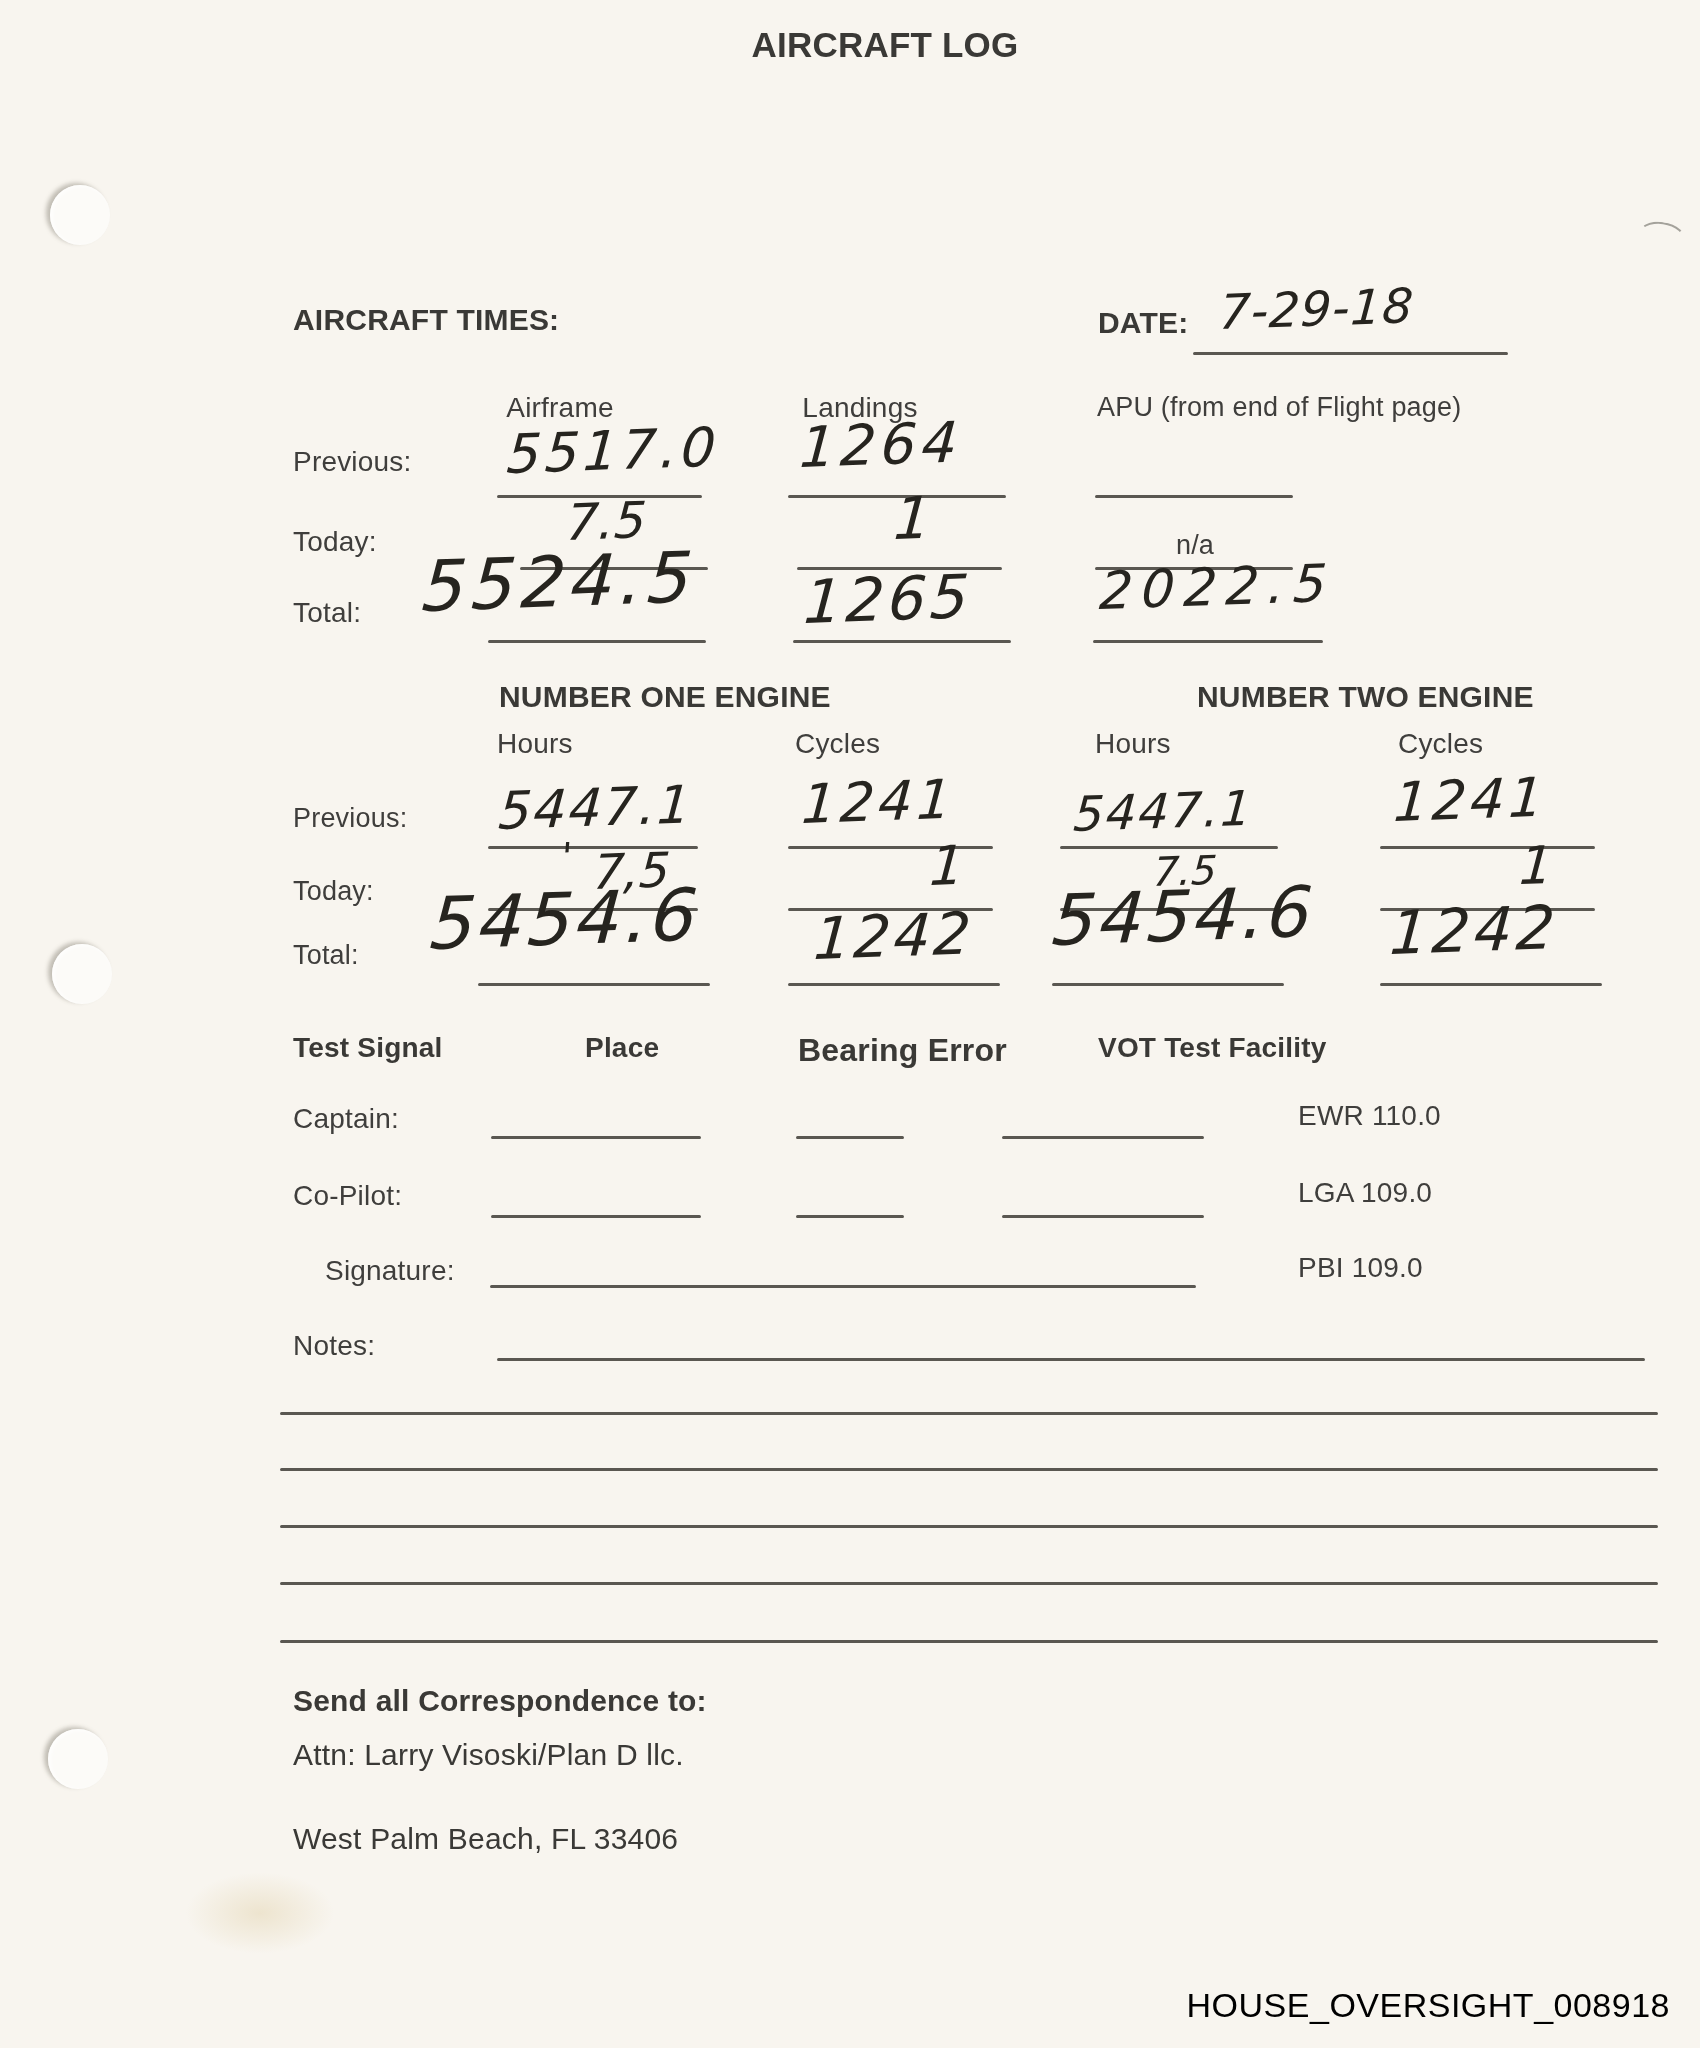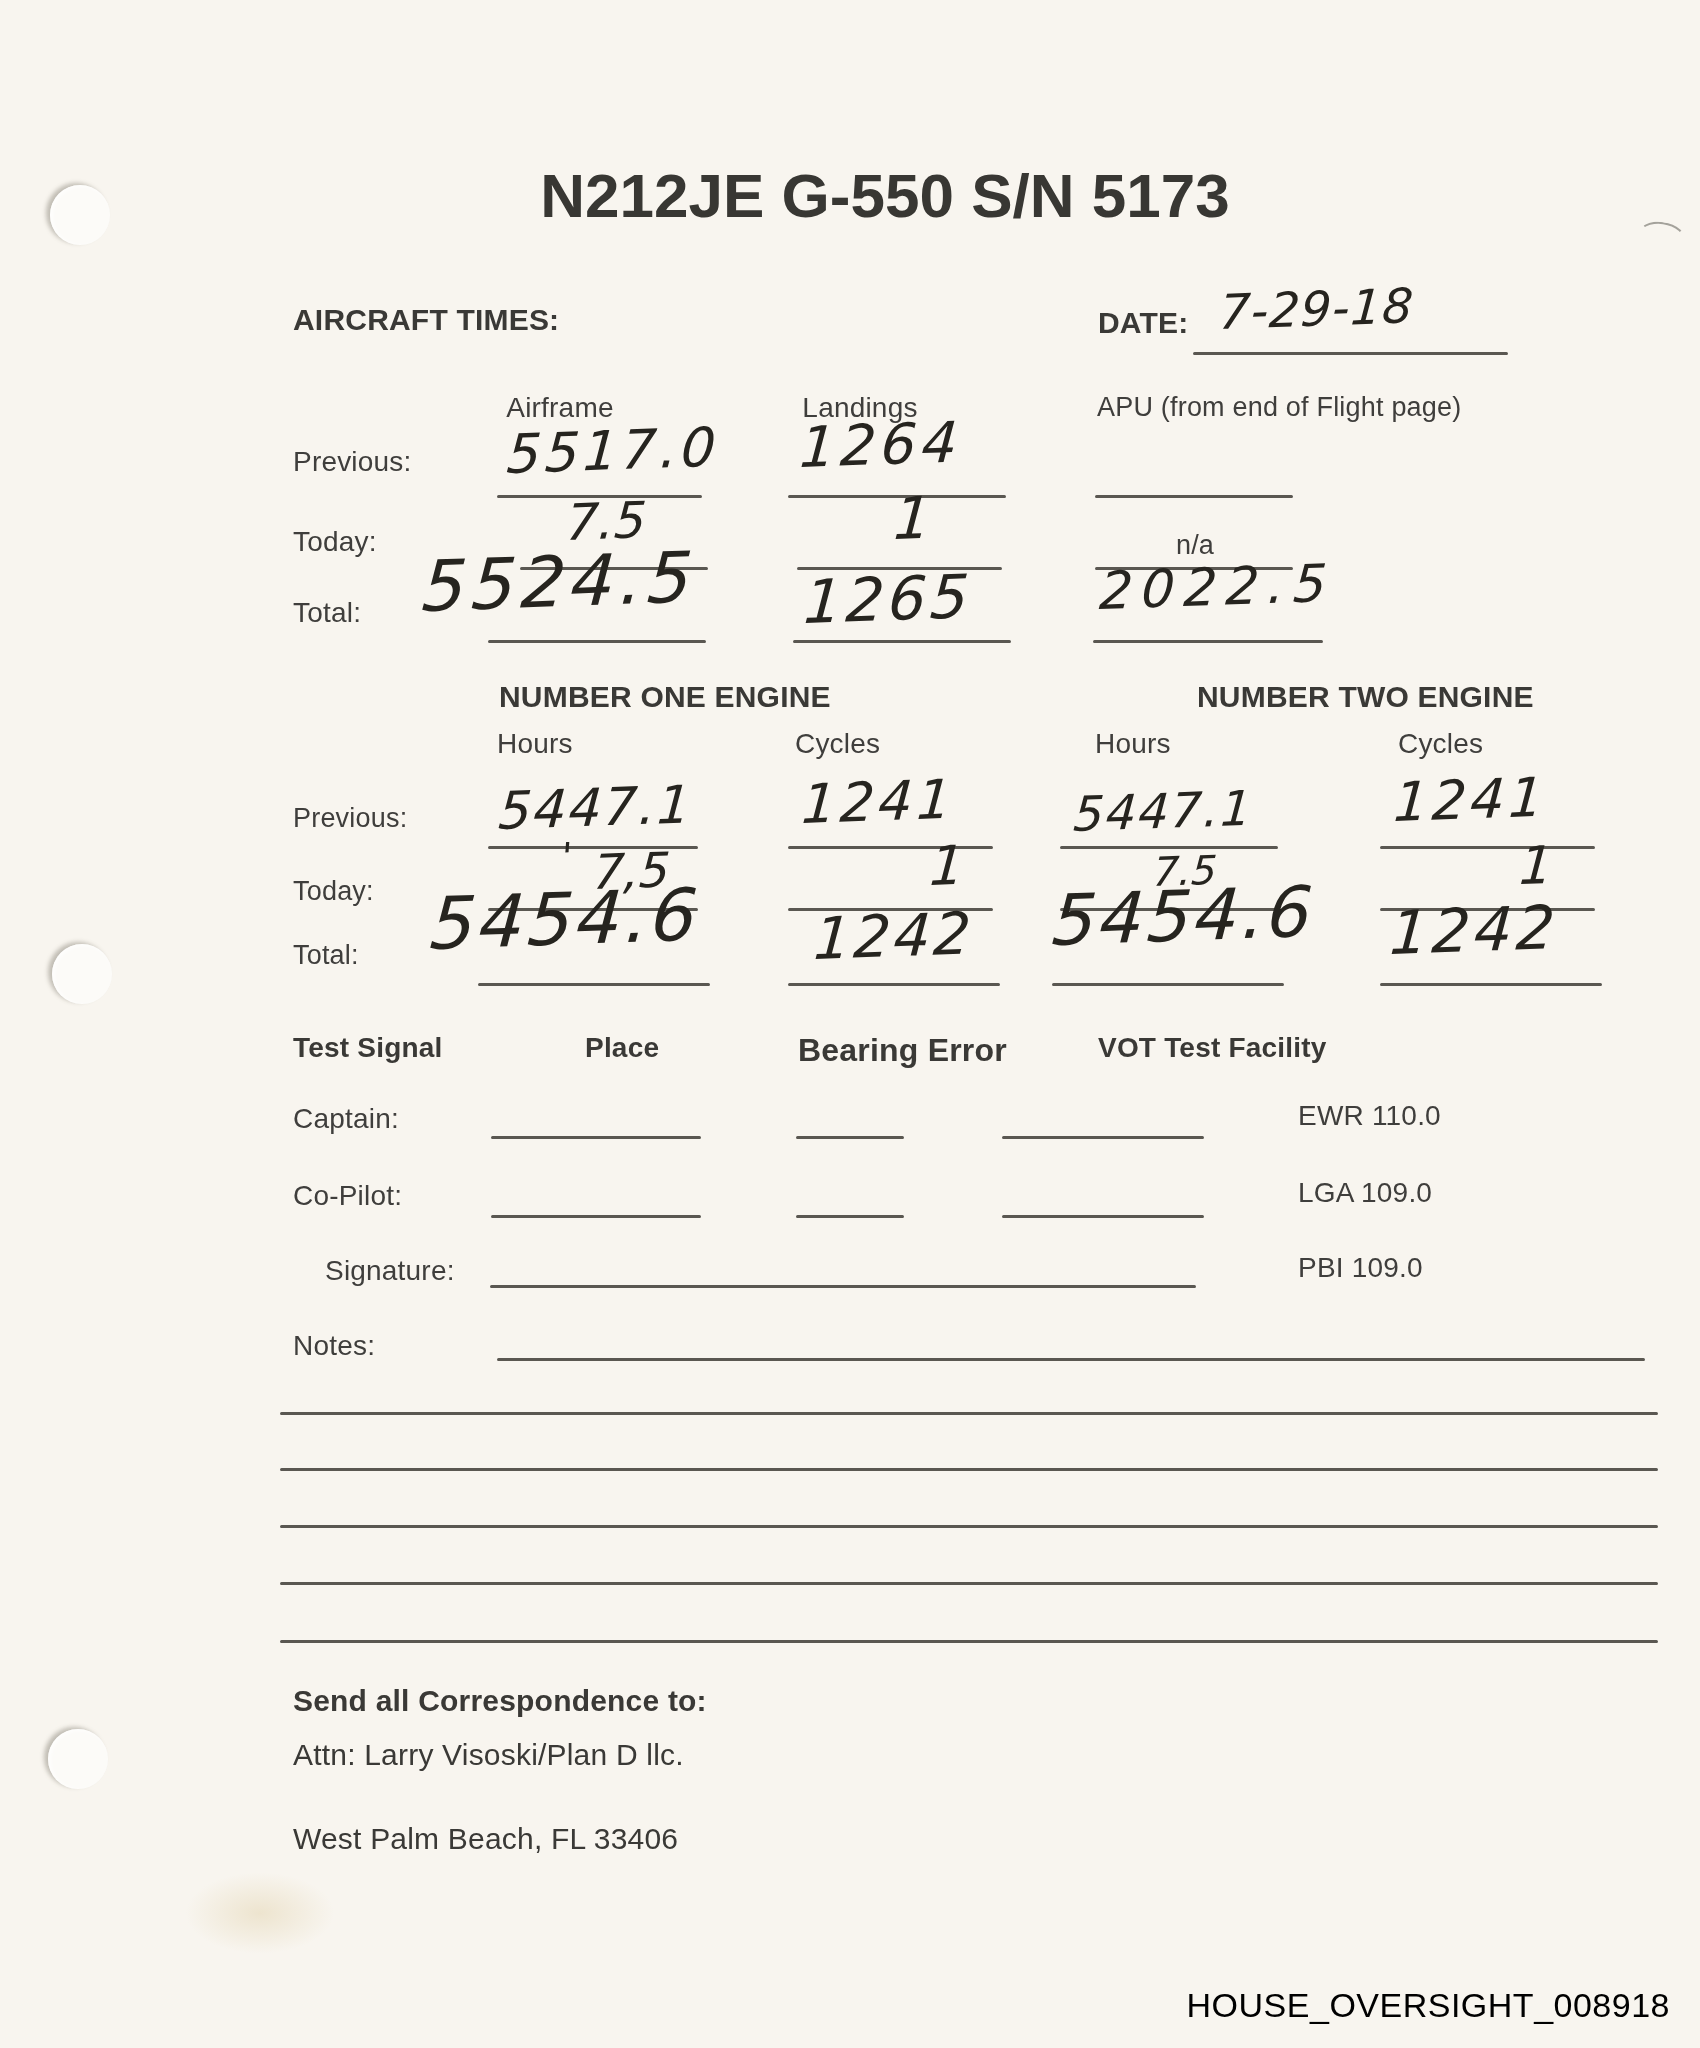--- a/index.html
+++ b/index.html
@@ -54,21 +54,21 @@
 <body>
 
 <div id="page">
 
   <div class="hole" style="left:50px;top:185px;"></div>
   <div class="hole" style="left:52px;top:944px;"></div>
   <div class="hole" style="left:48px;top:1729px;"></div>
   <div class="curl" style="left:1636px;top:222px;"></div>
   <div class="stain" style="left:185px;top:1872px;"></div>
 
-  <div class="abs center" style="left:300px;top:160px;width:1170px;font-size:62px;font-weight:700;color:#383733;">N212JE G-550 S/N 5173</div>
+  <div class="abs printed-bold center" style="left:300px;top:25px;width:1170px;font-size:35px;">AIRCRAFT LOG</div>
 
   <div class="abs printed-bold" style="left:293px;top:303px;font-size:30px;">AIRCRAFT TIMES:</div>
   <div class="abs printed-bold" style="left:1098px;top:306px;font-size:30px;">DATE:</div>
   <div class="hw hw-tight" style="left:1218px;top:288px;font-size:48px;">7-29-18</div>
   <div class="line" style="left:1193px;top:352px;width:315px;"></div>
 
   <div class="abs printed center" style="left:480px;top:392px;width:160px;font-size:28px;">Airframe</div>
   <div class="abs printed center" style="left:780px;top:392px;width:160px;font-size:28px;">Landings</div>
   <div class="abs printed" style="left:1097px;top:392px;font-size:27px;">APU (from end of Flight page)</div>
 

